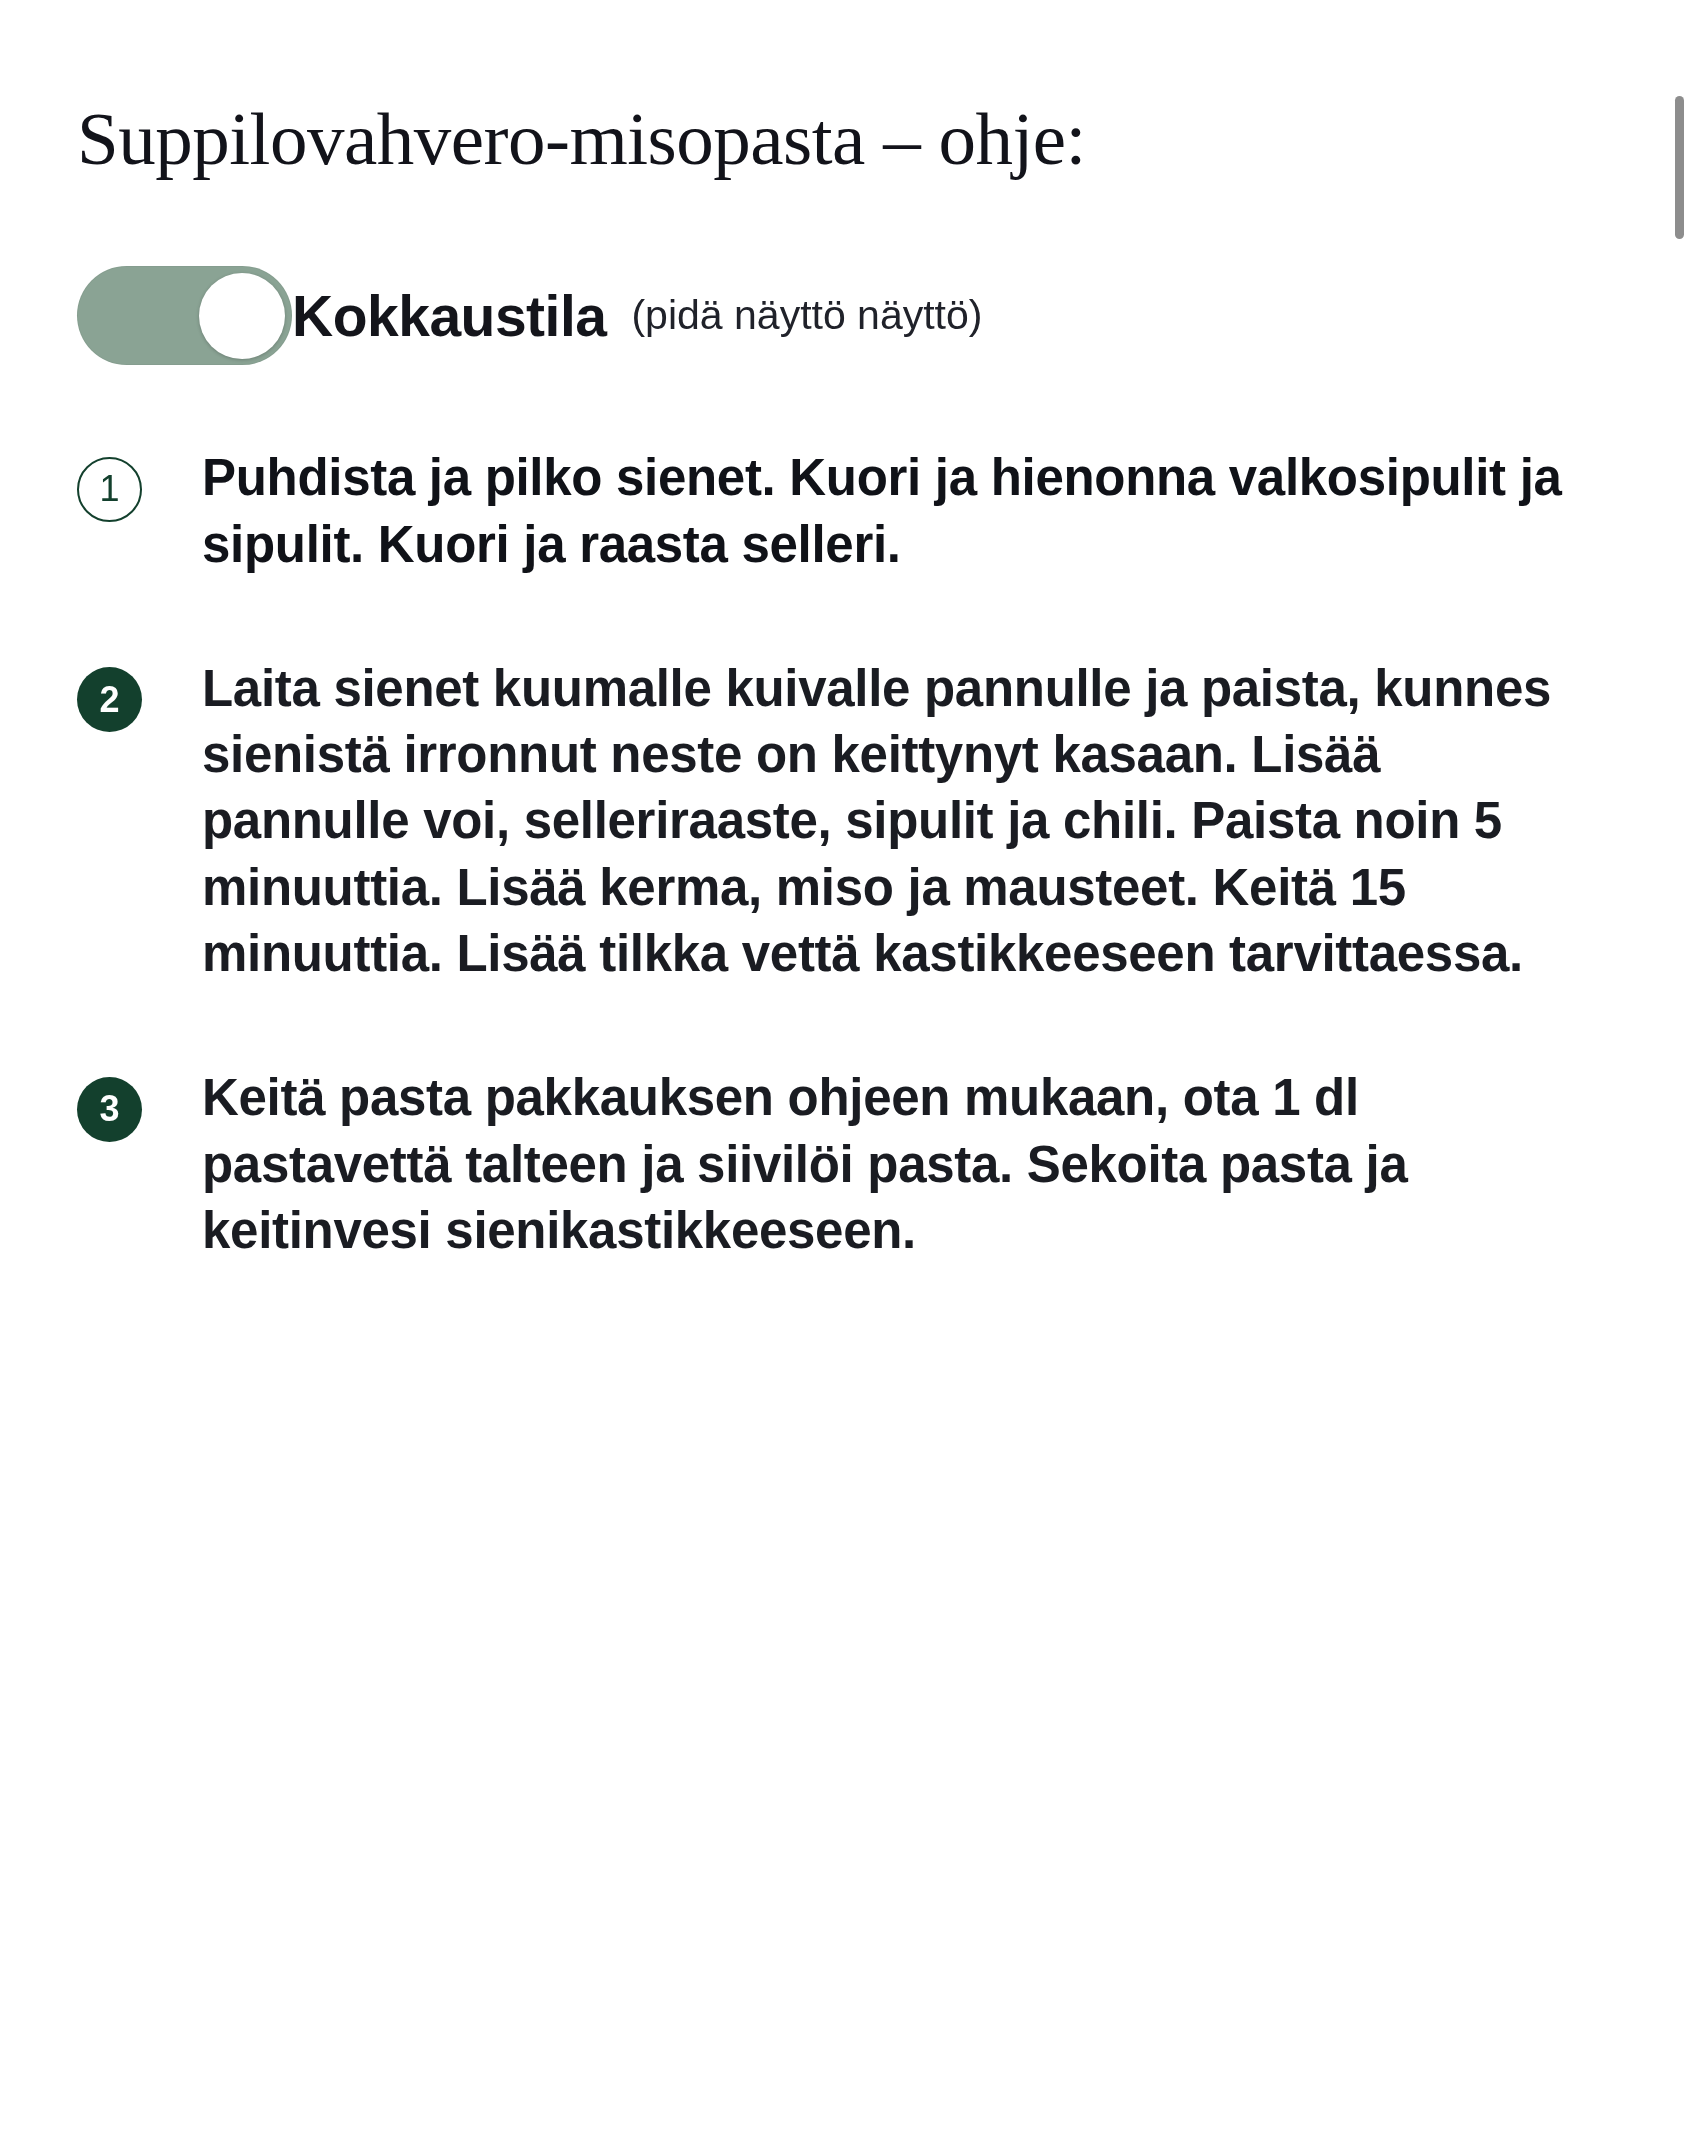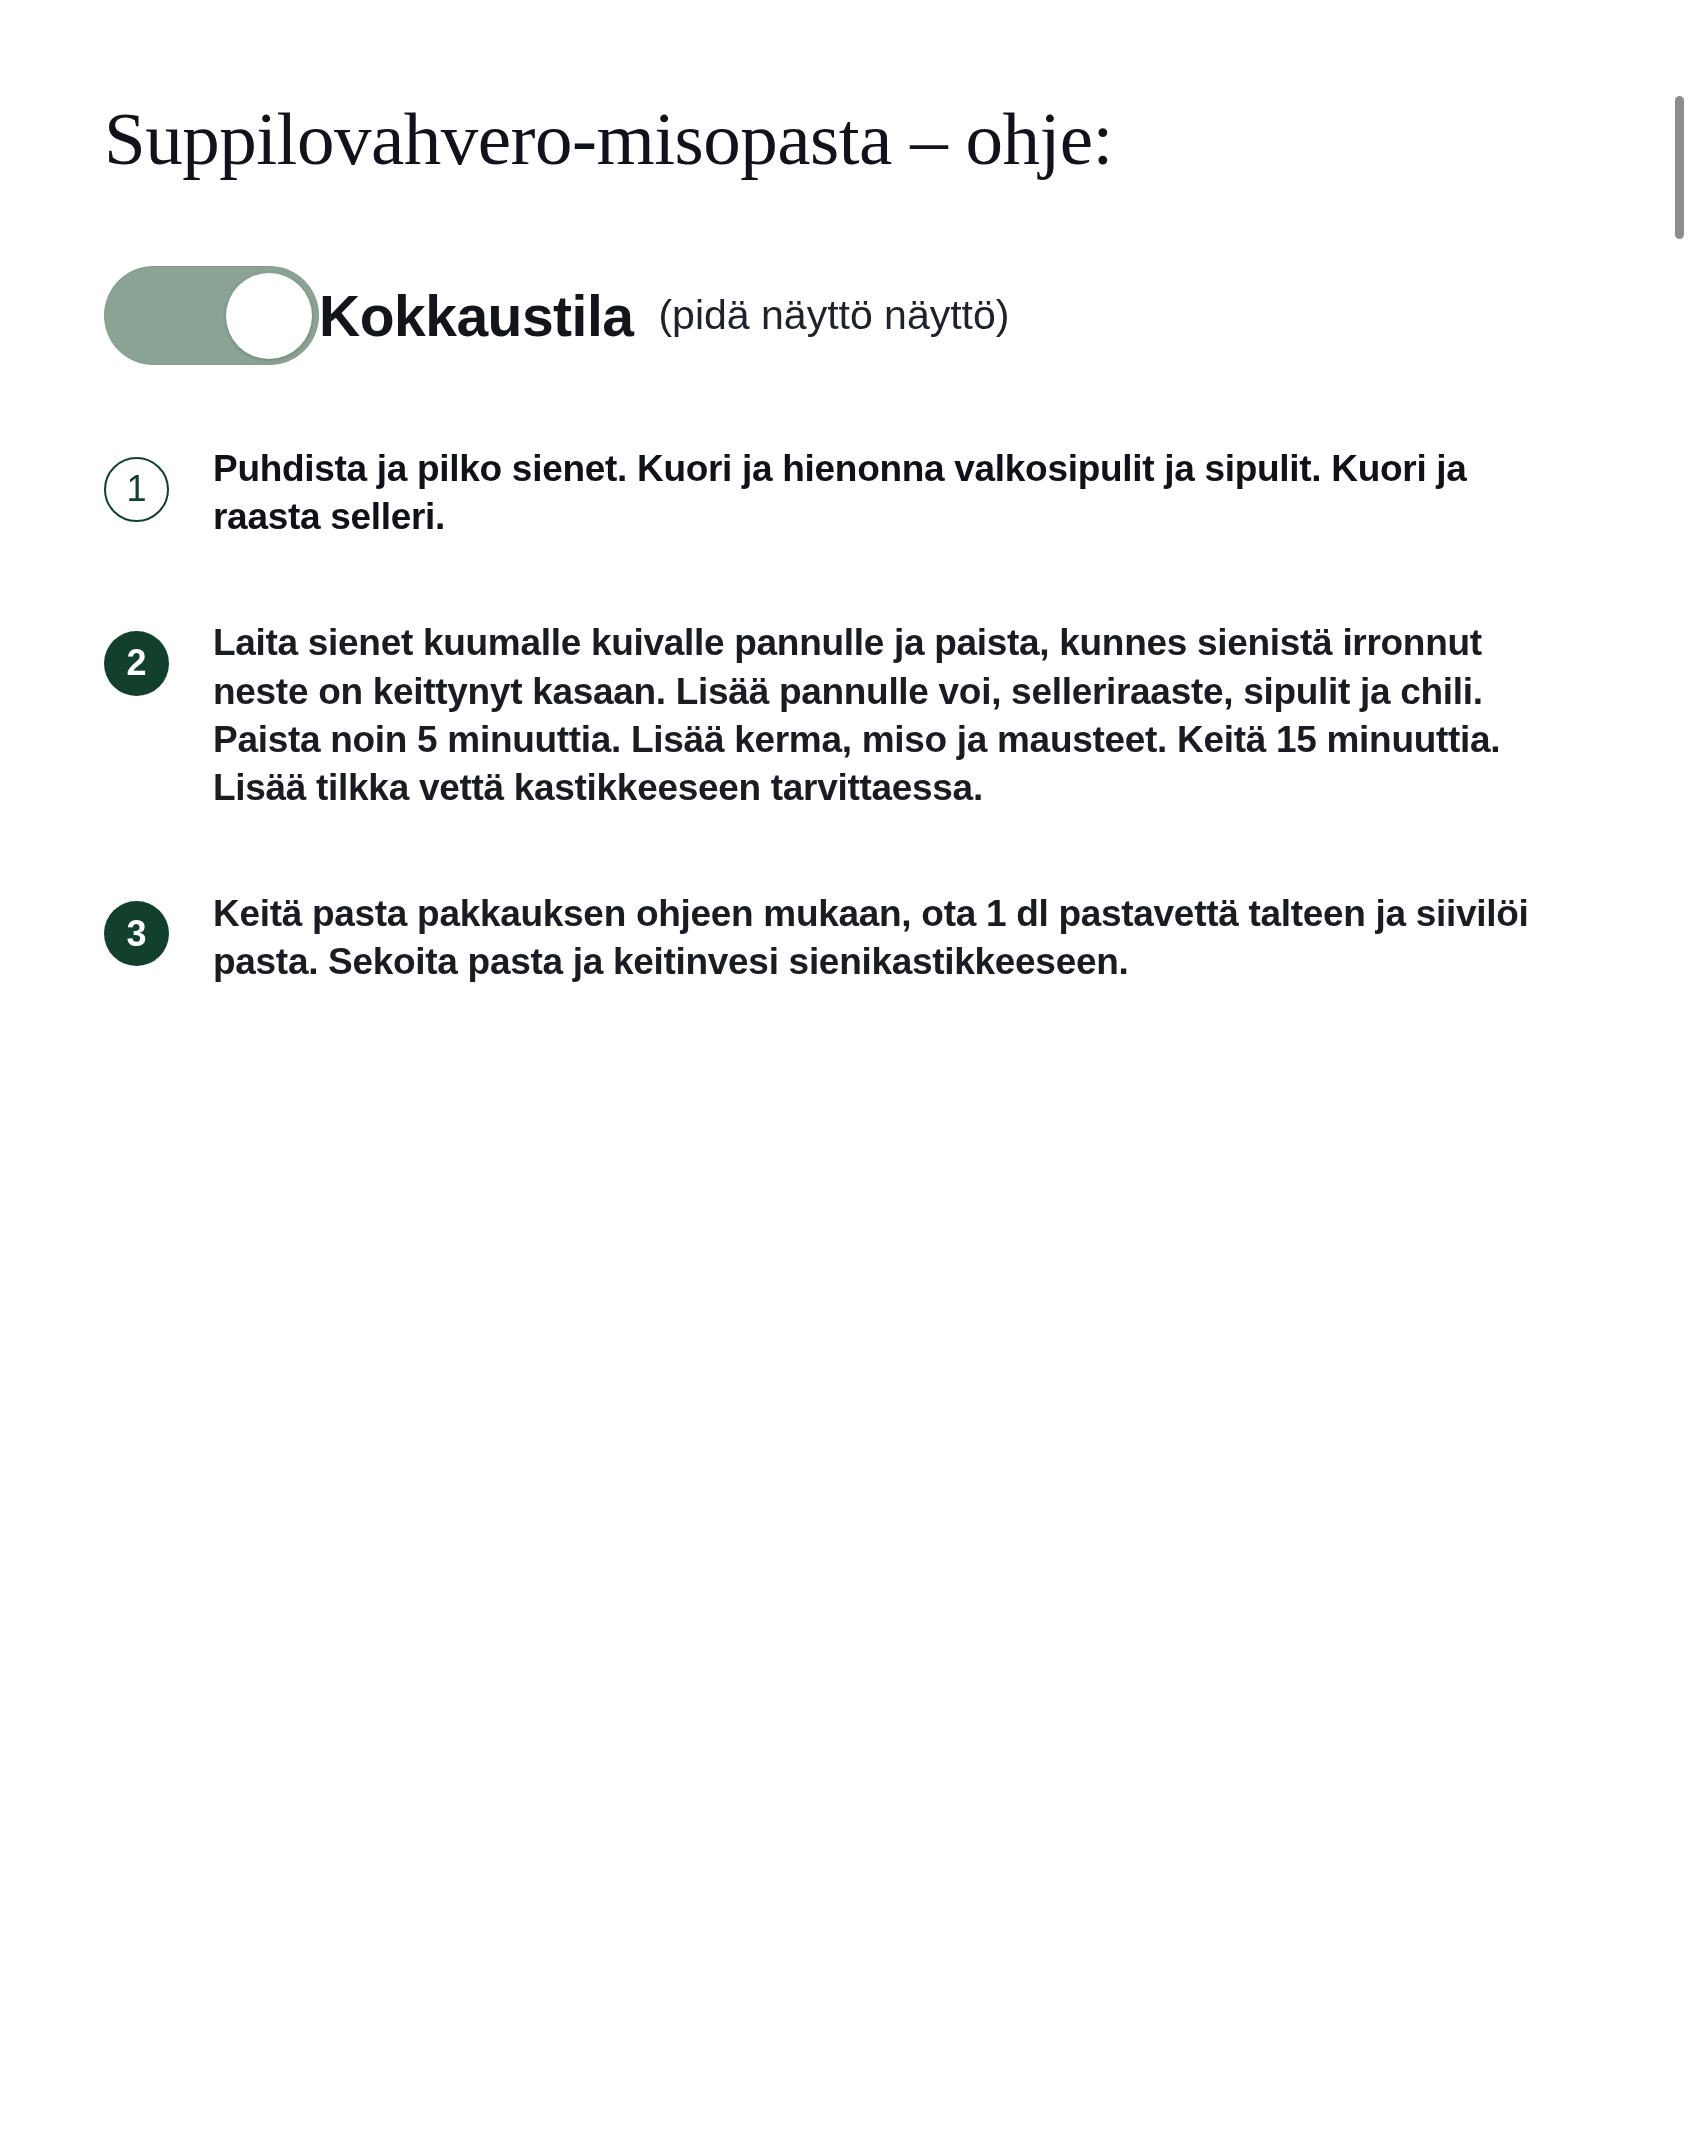--- a/index.html
+++ b/index.html
@@ -30,21 +30,21 @@
     position: absolute;
     top: 0;
     right: 17px;
     width: 8.6px;
     height: 143px;
     border-radius: 5.7px;
     background: #8d8d8d;
   }
 
   .content {
-    padding: 0 57px 0 104px;
+    padding: 0 57px 0 77px;
     box-sizing: border-box;
   }
 
   
   .recipe-title {
     font-family: "Liberation Serif", serif;
     font-size: 75px;
     font-weight: 400;
     letter-spacing: -0.5px;
     color: #12131a;
@@ -120,22 +120,22 @@
     border: 2.9px solid #13402d;
     background: transparent;
     color: #13402d;
     font-weight: 500;
   }
   .step-badge.filled {
     background: #13402d;
     color: #ffffff;
   }
   .step-text {
-    margin-left: 44px;
-    font-size: 37px;
+    margin-left: 60px;
+    font-size: 51px;
     line-height: 1.30;
     color: #1a1c22;
     letter-spacing: -0.3px;
     max-width: 1367px;
   }
   .step.current .step-text {
     font-weight: 700;
     color: #101218;
   }
   .step.normal .step-text {

